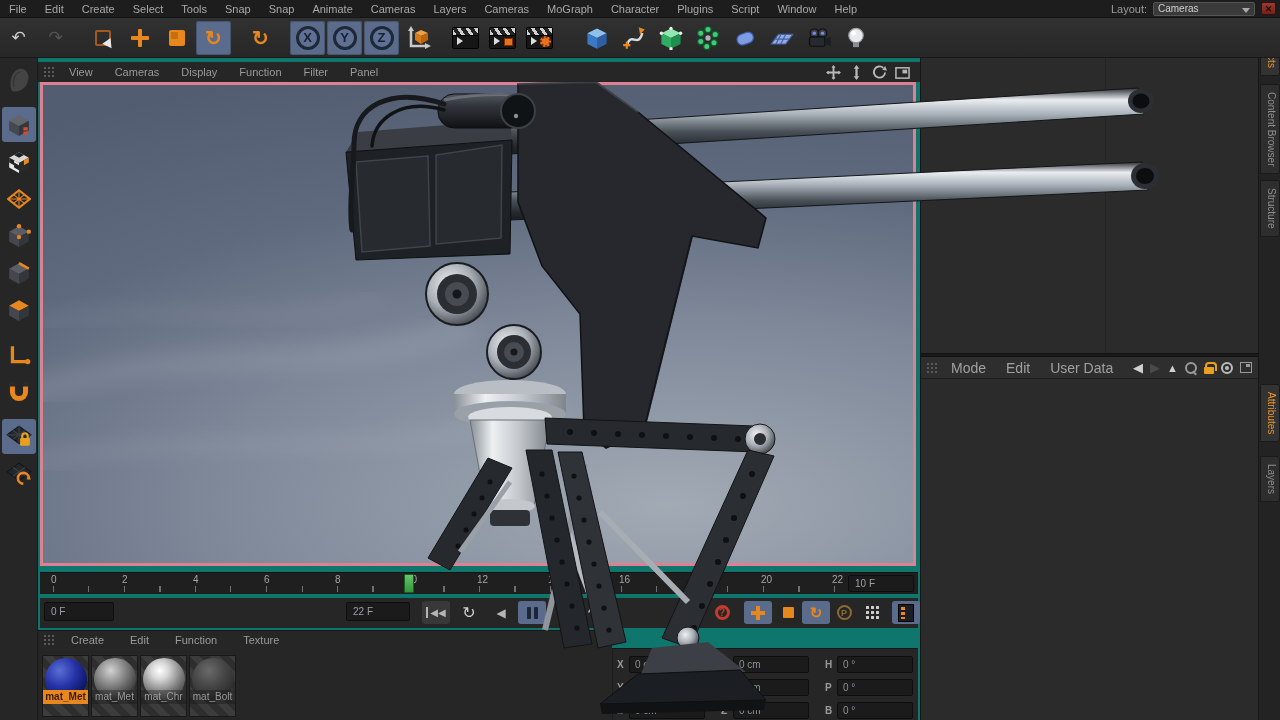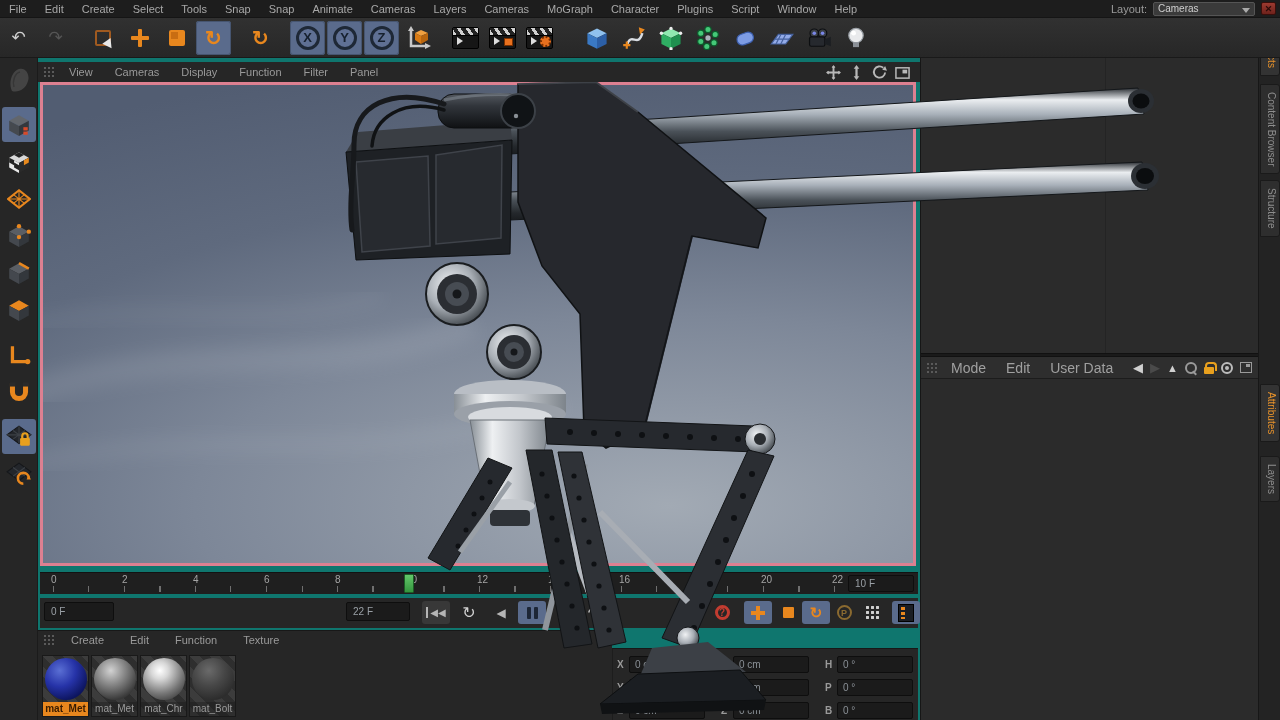--- a/index.html
+++ b/index.html
@@ -75,21 +75,21 @@
 .dotgrid{width:15px;height:15px;background-image:radial-gradient(#cfcfcf 1.4px,transparent 1.6px);background-size:5px 5px;}
 .filmkey{width:16px;height:18px;background:#1b1e24;border:1px solid #000;position:relative;}
 .filmkey::after{content:"";position:absolute;left:2px;top:2px;width:4px;height:12px;background:repeating-linear-gradient(#e8871e 0 3px,#1b1e24 3px 5px);}
 
 
 #mat-panel{position:absolute;left:38px;top:630px;width:574px;height:90px;background:#262626;border-top:1px solid #181818;z-index:10;}
 #mat-menu{display:flex;align-items:center;height:18px;}
 .mat-menu-item{color:#9a9a9a;font-size:11px;padding:0 13px;}
 .mat-thumb{position:absolute;top:24px;width:47px;height:62px;background:repeating-linear-gradient(45deg,#3c3c3c 0 7px,#2e2e2e 7px 14px);border:1px solid #191919;}
 .mat-sphere{position:absolute;left:2px;top:2px;width:42px;height:42px;border-radius:50%;}
-.mat-label{position:absolute;left:0;right:0;bottom:0;height:14px;font-size:10px;color:#9a9a9a;text-align:center;line-height:14px;background:rgba(20,20,20,.35);white-space:nowrap;overflow:hidden;}
+.mat-label{position:absolute;left:0;right:0;bottom:12px;height:14px;font-size:10px;color:#9a9a9a;text-align:center;line-height:14px;background:rgba(20,20,20,.35);white-space:nowrap;overflow:hidden;}
 .mat-label.selected{background:#e8871e;color:#3a1c00;font-weight:bold;}
 .sph-blue{background:radial-gradient(circle at 35% 30%,#5a6fd4 0%,#2633a8 40%,#0d1560 75%,#070a30 100%);}
 .sph-gray{background:radial-gradient(circle at 40% 30%,#d2d2d2 0%,#8a8a8a 35%,#3a3a3a 75%,#1e1e1e 100%);}
 .sph-chrome{background:radial-gradient(circle at 40% 30%,#ffffff 0%,#d8d8d8 22%,#767676 60%,#2e2e2e 92%);}
 .sph-dark{background:radial-gradient(circle at 40% 30%,#6a6a6a 0%,#474747 40%,#262626 85%);}
 
 
 #coords{position:absolute;left:612px;top:648px;width:306px;height:72px;background:#262626;border-top:1px solid #181818;border-left:1px solid #1d1d1d;z-index:10;}
 .crow{position:absolute;height:18px;display:flex;align-items:center;}
 .clabel{color:#9a9a9a;font-size:10px;font-weight:bold;width:12px;}

